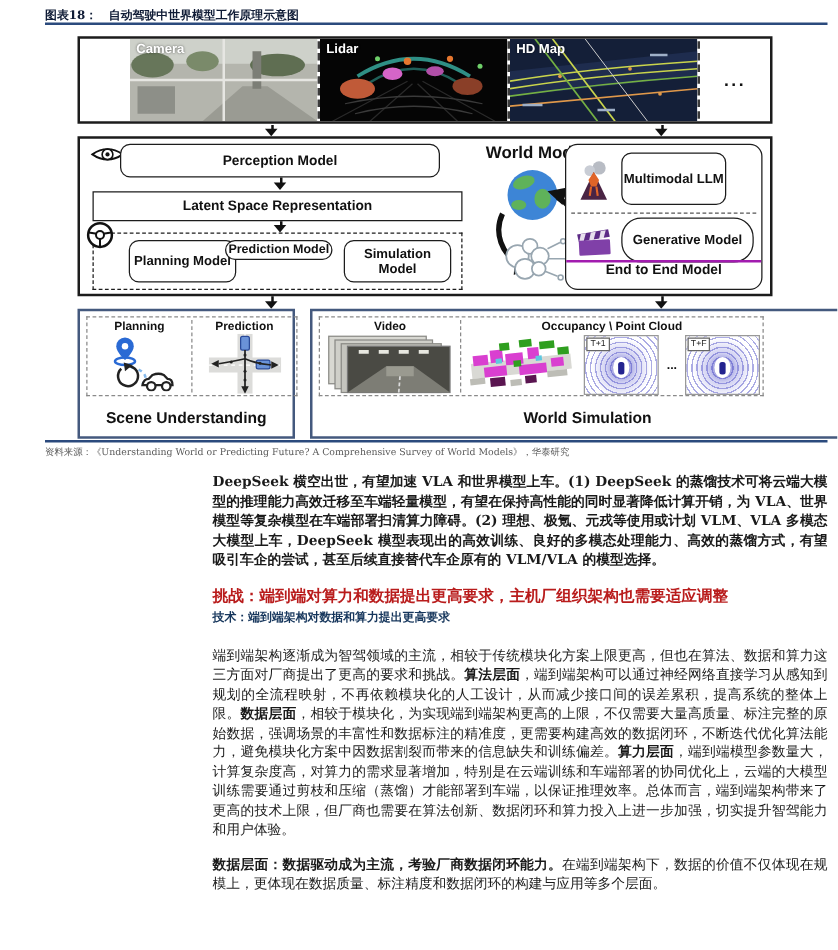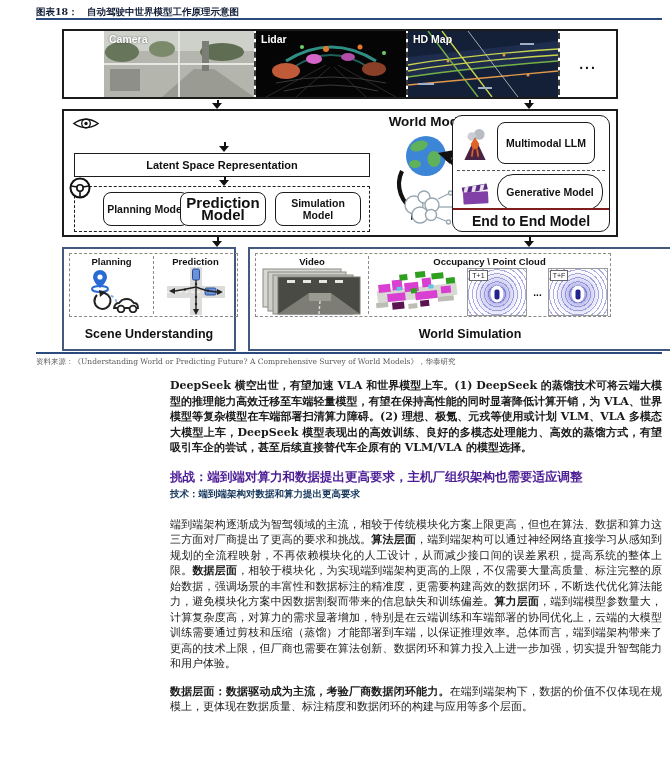--- a/index.html
+++ b/index.html
@@ -28,22 +28,22 @@
   .arr i{display:block;margin:0 auto;width:2px;background:#111;height:calc(100% - 5px);}
   .arr b{position:absolute;bottom:0;left:0;width:0;height:0;
          border-left:5.5px solid transparent;border-right:5.5px solid transparent;border-top:6px solid #111;}
   
   .mbox{position:absolute;border:1.5px solid #1c1c1c;background:#fff;box-sizing:border-box;
         display:flex;align-items:center;justify-content:center;text-align:center;
         font-weight:bold;color:#111;}
   .round{border-radius:8px;}
   .dashedbox{position:absolute;border:1.6px dashed #1c1c1c;box-sizing:border-box;}
   .wmtitle{position:absolute;font-weight:bold;font-size:13.5px;color:#111;text-align:center;}
-  .e2e{position:absolute;left:0;right:0;bottom:0;height:21px;border-top:2px solid #7f1d1d;
-       display:flex;align-items:center;justify-content:center;font-weight:bold;font-size:14px;}
+  .e2e{position:absolute;left:0;right:0;bottom:0;height:21px;border-top:2px solid #a21caf;
+       display:flex;justify-content:center;font-weight:bold;font-size:11px;}
   .dashsep{position:absolute;left:4px;right:4px;border-top:1.6px dashed #555;}
   
   .innerdash{position:absolute;border:1.2px dashed #8a8a8a;box-sizing:border-box;display:flex;}
   .cell{flex:1;display:flex;flex-direction:column;align-items:center;position:relative;}
   .celllabel{font-weight:bold;font-size:9.5px;color:#111;margin-top:2px;}
   .cellsep{flex:0 0 0;border-left:1.2px dashed #8a8a8a;margin:2px 0;}
   .caption{position:absolute;left:0;right:0;bottom:8px;text-align:center;
            font-weight:bold;font-size:12.5px;color:#111;margin-top:24px;}
   .pcpanel{position:relative;width:58px;height:46px;border:1px solid #999;background:
      radial-gradient(circle at 50% 55%, rgba(45,45,185,0.50) 0 14%, rgba(80,80,205,0.28) 30%, rgba(255,255,255,0) 62%),
@@ -56,21 +56,21 @@
   .pc-car::after{content:'';position:absolute;left:4px;top:3.5px;width:5px;height:10px;
           background:#23238f;border-radius:2px;}
   .pcdots{align-self:center;font-weight:bold;font-size:10px;margin:0 2px;color:#111;}
   
   #source{position:absolute;left:36px;top:357px;width:620px;font-size:7.5px;color:#5a5a5a;
           font-family:"DejaVu Serif","Liberation Serif",serif;}
   #bodytext{position:absolute;left:170px;top:378px;width:492px;
             font-family:"DejaVu Serif","Liberation Serif",serif;color:#1a1a1a;}
   .para{font-size:11px;line-height:15.5px;text-align:justify;margin:0 0 0 0;}
   .rb{font-weight:bold;}
-  h2.challenge{margin:13px 0 0 0;font-size:12.5px;line-height:16px;font-weight:bold;color:#4c1d95;}
+  h2.challenge{margin:13px 0 0 0;font-size:12.5px;line-height:16px;font-weight:bold;color:#b91c1c;}
   h3.tech{margin:3px 0 16px 0;font-size:9.5px;font-weight:bold;color:#16365c;}
   .gap{height:12px;}
 </style>
 </head>
 <body>
 
 <div id="page">
 
   <div class="figtitle">
     <span>图表18：</span>
@@ -162,20 +162,23 @@
     </div>
 
   <div class="blackbox" id="midbox" style="left:62px;top:109px;width:556px;height:128px;">
 
     <svg class="abs" style="left:8px;top:4px;" width="28" height="17" viewBox="0 0 30 18">
       <path d="M2,9 Q15,0 28,9 Q15,18 2,9 Z" fill="#fff" stroke="#111" stroke-width="1.6"></path>
       <circle cx="15" cy="9" r="4.6" fill="none" stroke="#111" stroke-width="1.4"></circle>
       <circle cx="15" cy="9" r="1.8" fill="#111"></circle>
     </svg>
 
+    <div class="mbox round" style="left:32px;top:4px;width:256px;height:27px;font-size:11px;">
+      <span>Perception Model</span>
+    </div>
 
     <div class="arr" style="left:155px;top:31px;height:10px;">
         <i></i>
         <b></b>
       </div>
 
     <div class="mbox" style="left:10px;top:42px;width:296px;height:24px;font-size:11px;">
       <span>Latent Space Representation</span>
     </div>
 
@@ -187,21 +190,21 @@
     <div class="dashedbox" style="left:10px;top:75px;width:296px;height:46px;">
 
       <svg class="abs" style="left:-7px;top:-11px;" width="24" height="24" viewBox="0 0 24 24">
         <circle cx="12" cy="12" r="9.5" fill="#fff" stroke="#111" stroke-width="2"></circle>
         <circle cx="12" cy="12" r="3.2" fill="#fff" stroke="#111" stroke-width="1.6"></circle>
         <path d="M3,10 L9.5,11 M21,10 L14.5,11 M12,15 L12,21" stroke="#111" stroke-width="1.6"></path>
       </svg>
       <div class="mbox round" style="left:28px;top:5px;width:86px;height:34px;font-size:10.5px;line-height:12px;">
         <span>Planning Model</span>
       </div>
-      <div class="mbox round" style="left:105px;top:5px;width:86px;height:34px;font-size:15px;line-height:12px;">
+      <div class="mbox round" style="left:105px;top:5px;width:86px;height:16px;font-size:10px;line-height:12px;">
         <span>Prediction Model</span>
       </div>
       <div class="mbox round" style="left:200px;top:5px;width:86px;height:34px;font-size:10.5px;line-height:12px;">
         <span>Simulation Model</span>
       </div>
     </div>
 
     <div class="wmtitle" style="left:300px;top:3px;width:130px;">World Model</div>
     <svg class="abs" style="left:310px;top:20px;" width="112" height="102" viewBox="0 0 112 102">
 
@@ -233,21 +236,21 @@
     </svg>
 
     <div class="mbox round" style="left:388px;top:4px;width:158px;height:117px;display:block;border-radius:10px;">
       <svg class="abs" style="left:8px;top:12px;" width="28" height="34" viewBox="0 0 26 32">
         <circle cx="17" cy="6" r="5" fill="#b8bcc4"></circle>
         <circle cx="10" cy="8" r="4" fill="#c9cdd5"></circle>
         <polygon points="3,30 13,9 23,30" fill="#4a2444"></polygon>
         <polygon points="9,15 13,9 17,15 15,20 11,20" fill="#e06428"></polygon>
         <path d="M11,20 L10,27 M15,20 L16,27" stroke="#e06428" stroke-width="1.6"></path>
       </svg>
-      <div class="mbox round" style="left:44px;top:6px;width:98px;height:42px;font-size:10.5px;line-height:13px;">
+      <div class="mbox round" style="left:44px;top:6px;width:84px;height:42px;font-size:10.5px;line-height:13px;">
         <span>Multimodal LLM</span>
       </div>
       <div class="dashsep" style="top:54px;"></div>
       <svg class="abs" style="left:8px;top:64px;" width="28" height="26" viewBox="0 0 28 26">
         <g transform="rotate(-3 14 13)">
           <polygon points="1,7 26,4 27,10 2,13" fill="#5c2a86"></polygon>
           <polygon points="4,6.6 8,6.2 6,12.4 2.4,12.8" fill="#fff" opacity="0.85"></polygon>
           <polygon points="12,5.9 16,5.5 14,11.7 10.4,12.1" fill="#fff" opacity="0.85"></polygon>
           <polygon points="20,5.2 24,4.8 22,11 18.4,11.4" fill="#fff" opacity="0.85"></polygon>
           <rect x="2" y="12" width="25" height="12" rx="1" fill="#8040a8"></rect>

